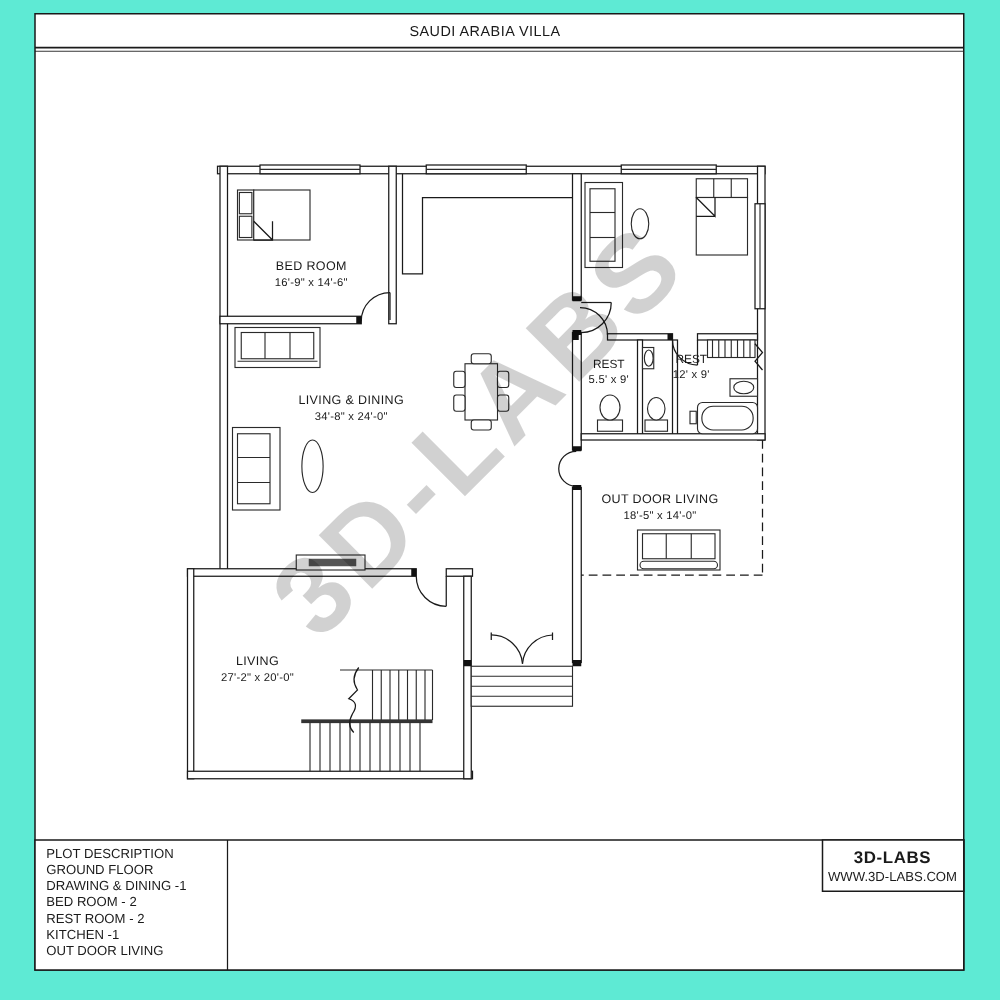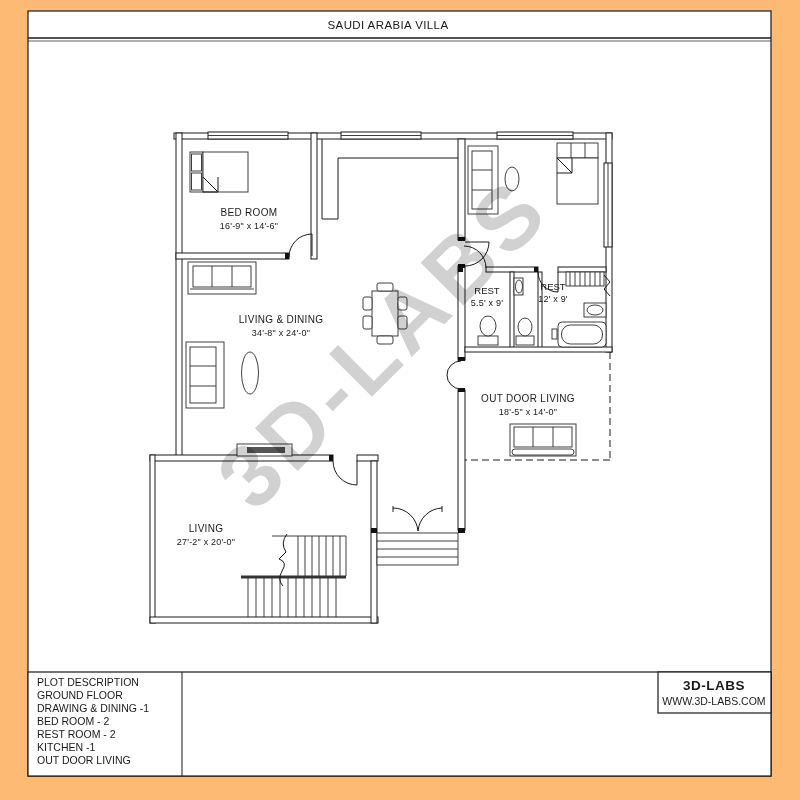--- a/index.html
+++ b/index.html
@@ -1,17 +1,17 @@
 <!DOCTYPE html>
 <html><head>
 <meta charset="utf-8">
 <style>
   html,body{margin:0;padding:0;background:#ffffff;}
   .sheet{
-    position:relative;width:800px;height:800px;background:#fdba74;
+    position:relative;width:800px;height:800px;background:#5eead4;
     font-family:"Liberation Sans", sans-serif;
     text-align:center;
   }
   svg{position:absolute;inset:0;}
   svg text{font-family:"Liberation Sans", sans-serif;fill:#1a1a1a;}
   .t-title{font-size:11.5px;letter-spacing:.4px;}
   .t-room{font-size:10px;letter-spacing:.3px;}
   .t-dim{font-size:9px;letter-spacing:.2px;}
   .t-rest{font-size:9.5px;}
   .t-plot{font-size:10.5px;}

